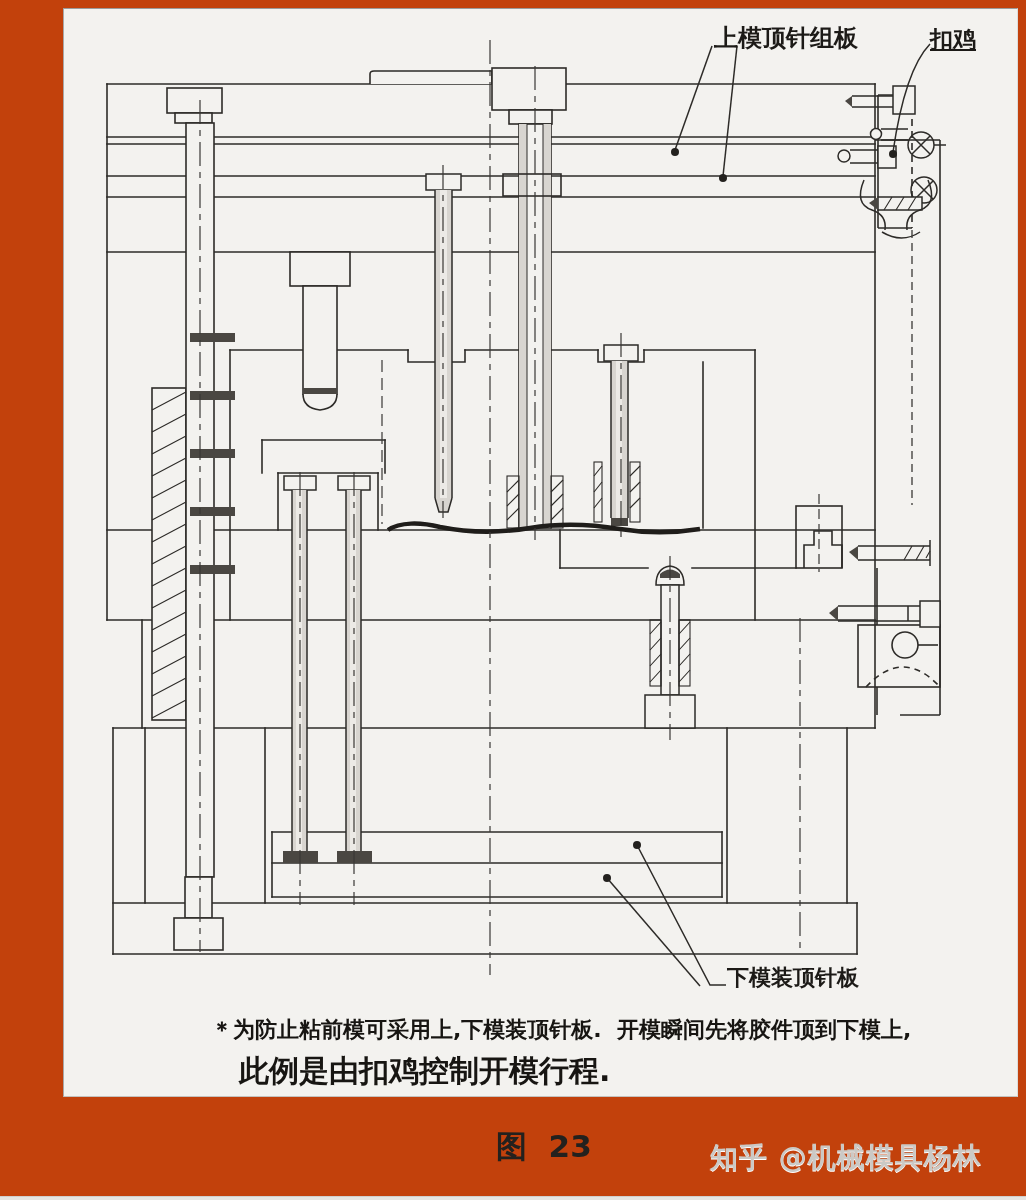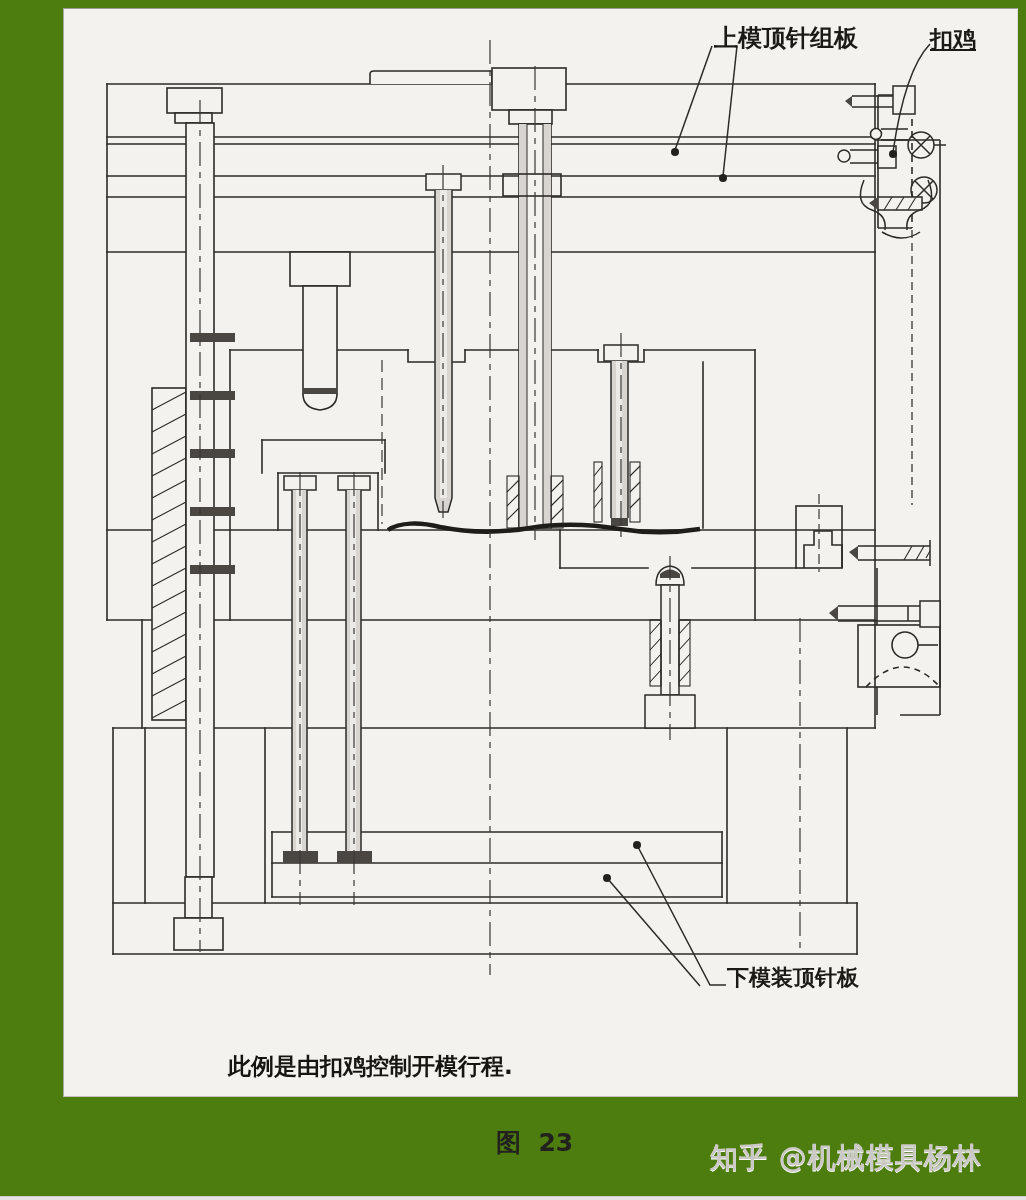--- a/index.html
+++ b/index.html
@@ -1,36 +1,36 @@
 <!DOCTYPE html>
 <html><head>
 <meta charset="utf-8">
 <style>
   html,body { margin:0; padding:0; background:#ffffff; }
   .page {
-    position:relative; width:1026px; height:1200px; background:#4d7c0f;
+    position:relative; width:1026px; height:1200px; background:#c2410c;
     font-family:"DejaVu Sans","Liberation Sans",sans-serif; overflow:hidden;
   }
   .scan {
     position:absolute; left:63px; top:8px; width:953px; height:1087px;
     background:#f3f2ef;
     border-top:1px solid #9b9b9b; border-left:1px solid #a8a8a8;
     border-right:1px solid #dddcda; border-bottom:1px solid #c4c2bf;
   }
   .drawing-svg { position:absolute; left:0; top:0; }
   .diagram-label {
     position:absolute; color:#1c1a17; font-weight:600; white-space:pre;
   }
   .label-upper   { left:714px; top:22px;  font-size:24px; }
   .label-latch   { left:930px; top:24px;  font-size:23px;text-decoration:underline; }
   .label-lower   { left:727px; top:963px; font-size:22px; }
   .note-line     { position:absolute; color:#171512; font-weight:600; white-space:pre; }
   .note-1        { left:211px; top:1015px; font-size:22px; }
-  .note-2        { left:228px; top:1051px; font-size:23px; }
-  .fig-caption   { position:absolute; left:496px; top:1126px; font-size:25px;
+  .note-2        { left:239px; top:1051px; font-size:30px; }
+  .fig-caption   { position:absolute; left:496px; top:1126px; font-size:31px;
                    color:#23211e; font-weight:600; white-space:pre; }
   .watermark     { position:absolute; left:710px; top:1139px; font-size:28px;
                    color:#cbc9c5; font-weight:700; letter-spacing:1px;
                    text-shadow:0 1px 0 #ffffff; }
   .bottom-edge   { position:absolute; left:0; top:1196px; width:1026px; height:4px;
                    background:#e6e5e3; border-top:1px solid #d0cfcd; }
 </style>
 </head>
 <body>
 
@@ -267,20 +267,21 @@
       <circle cx="607" cy="878" r="4"></circle>
     </g>
   </svg>
 
   <div class="diagram-label label-upper">上模顶针组板</div>
 
   <div class="diagram-label label-latch">扣鸡</div>
 
   <div class="diagram-label label-lower">下模装顶针板</div>
 
+  <div class="note-line note-1">＊为防止粘前模可采用上,下模装顶针板.  开模瞬间先将胶件顶到下模上,</div>
 
   <div class="note-line note-2">此例是由扣鸡控制开模行程.</div>
 
   <div class="fig-caption">图  23</div>
 
   <div class="watermark">知乎 @机械模具杨林</div>
 
   <div class="bottom-edge"></div>
 </div>
 

